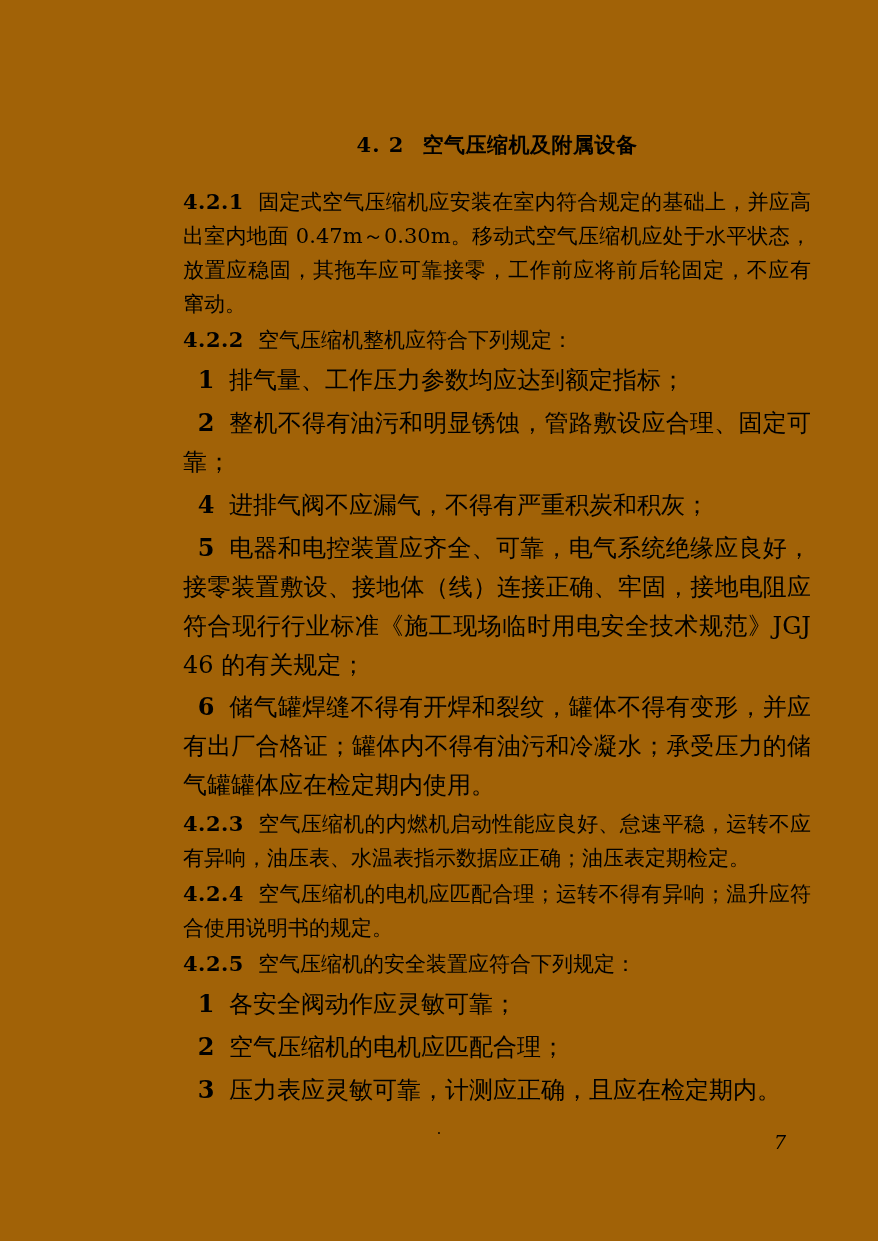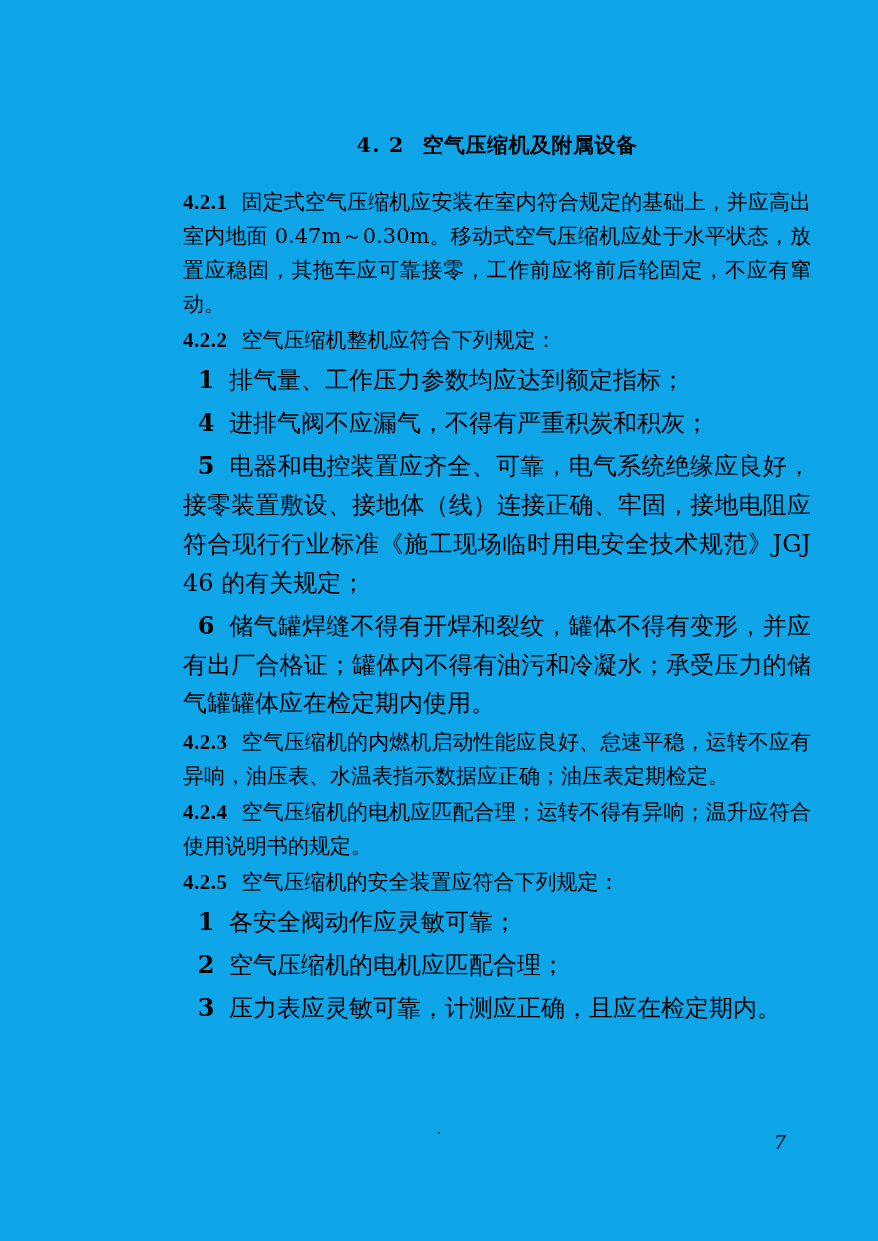--- a/index.html
+++ b/index.html
@@ -4,21 +4,21 @@
 <style>
   html, body {
     margin: 0;
     padding: 0;
     background: #ffffff;
   }
   .page {
     position: relative;
     width: 878px;
     height: 1241px;
-    background: #0ea5e9;
+    background: #a16207;
     font-family: "DejaVu Serif", "Liberation Serif", serif;
     color: #000000;
     box-sizing: border-box;
     overflow: hidden;
   }
   .content {
     position: absolute;
     left: 183px;
     top: 130px;
     width: 628px;
@@ -41,21 +41,20 @@
   .para {
     font-size: 21px;
     line-height: 1.62;
     margin: 0 0 2px 0;
     text-align: justify;
     text-justify: inter-ideograph;
   }
   .para .lead {
     font-weight: bold;
     letter-spacing: 0.5px;
-    font-family: Liberation Serif, serif;
   }
   .para .lead-gap {
     display: inline-block;
     width: 14px;
   }
   .item {
     font-size: 24px;
     line-height: 1.62;
     margin: 4px 0 2px 0;
     text-align: justify;
@@ -108,20 +107,23 @@
     </p>
 
     <p class="para">
       <span class="lead ascii">4.2.2</span><span class="lead-gap"></span><span>空气压缩机整机应符合下列规定：</span>
     </p>
 
     <p class="item">
       <span class="inum ascii">1</span><span class="item-body">排气量、工作压力参数均应达到额定指标；</span>
     </p>
     <p class="item">
+      <span class="inum ascii">2</span><span class="item-body">整机不得有油污和明显锈蚀，管路敷设应合理、固定可靠；</span>
+    </p>
+    <p class="item">
       <span class="inum ascii">4</span><span class="item-body">进排气阀不应漏气，不得有严重积炭和积灰；</span>
     </p>
     <p class="item">
       <span class="inum ascii">5</span><span class="item-body">电器和电控装置应齐全、可靠，电气系统绝缘应良好，接零装置敷设、接地体（线）连接正确、牢固，接地电阻应符合现行行业标准《施工现场临时用电安全技术规范》JGJ 46 的有关规定；</span>
     </p>
     <p class="item">
       <span class="inum ascii">6</span><span class="item-body">储气罐焊缝不得有开焊和裂纹，罐体不得有变形，并应有出厂合格证；罐体内不得有油污和冷凝水；承受压力的储气罐罐体应在检定期内使用。</span>
     </p>
 
     <p class="para">

